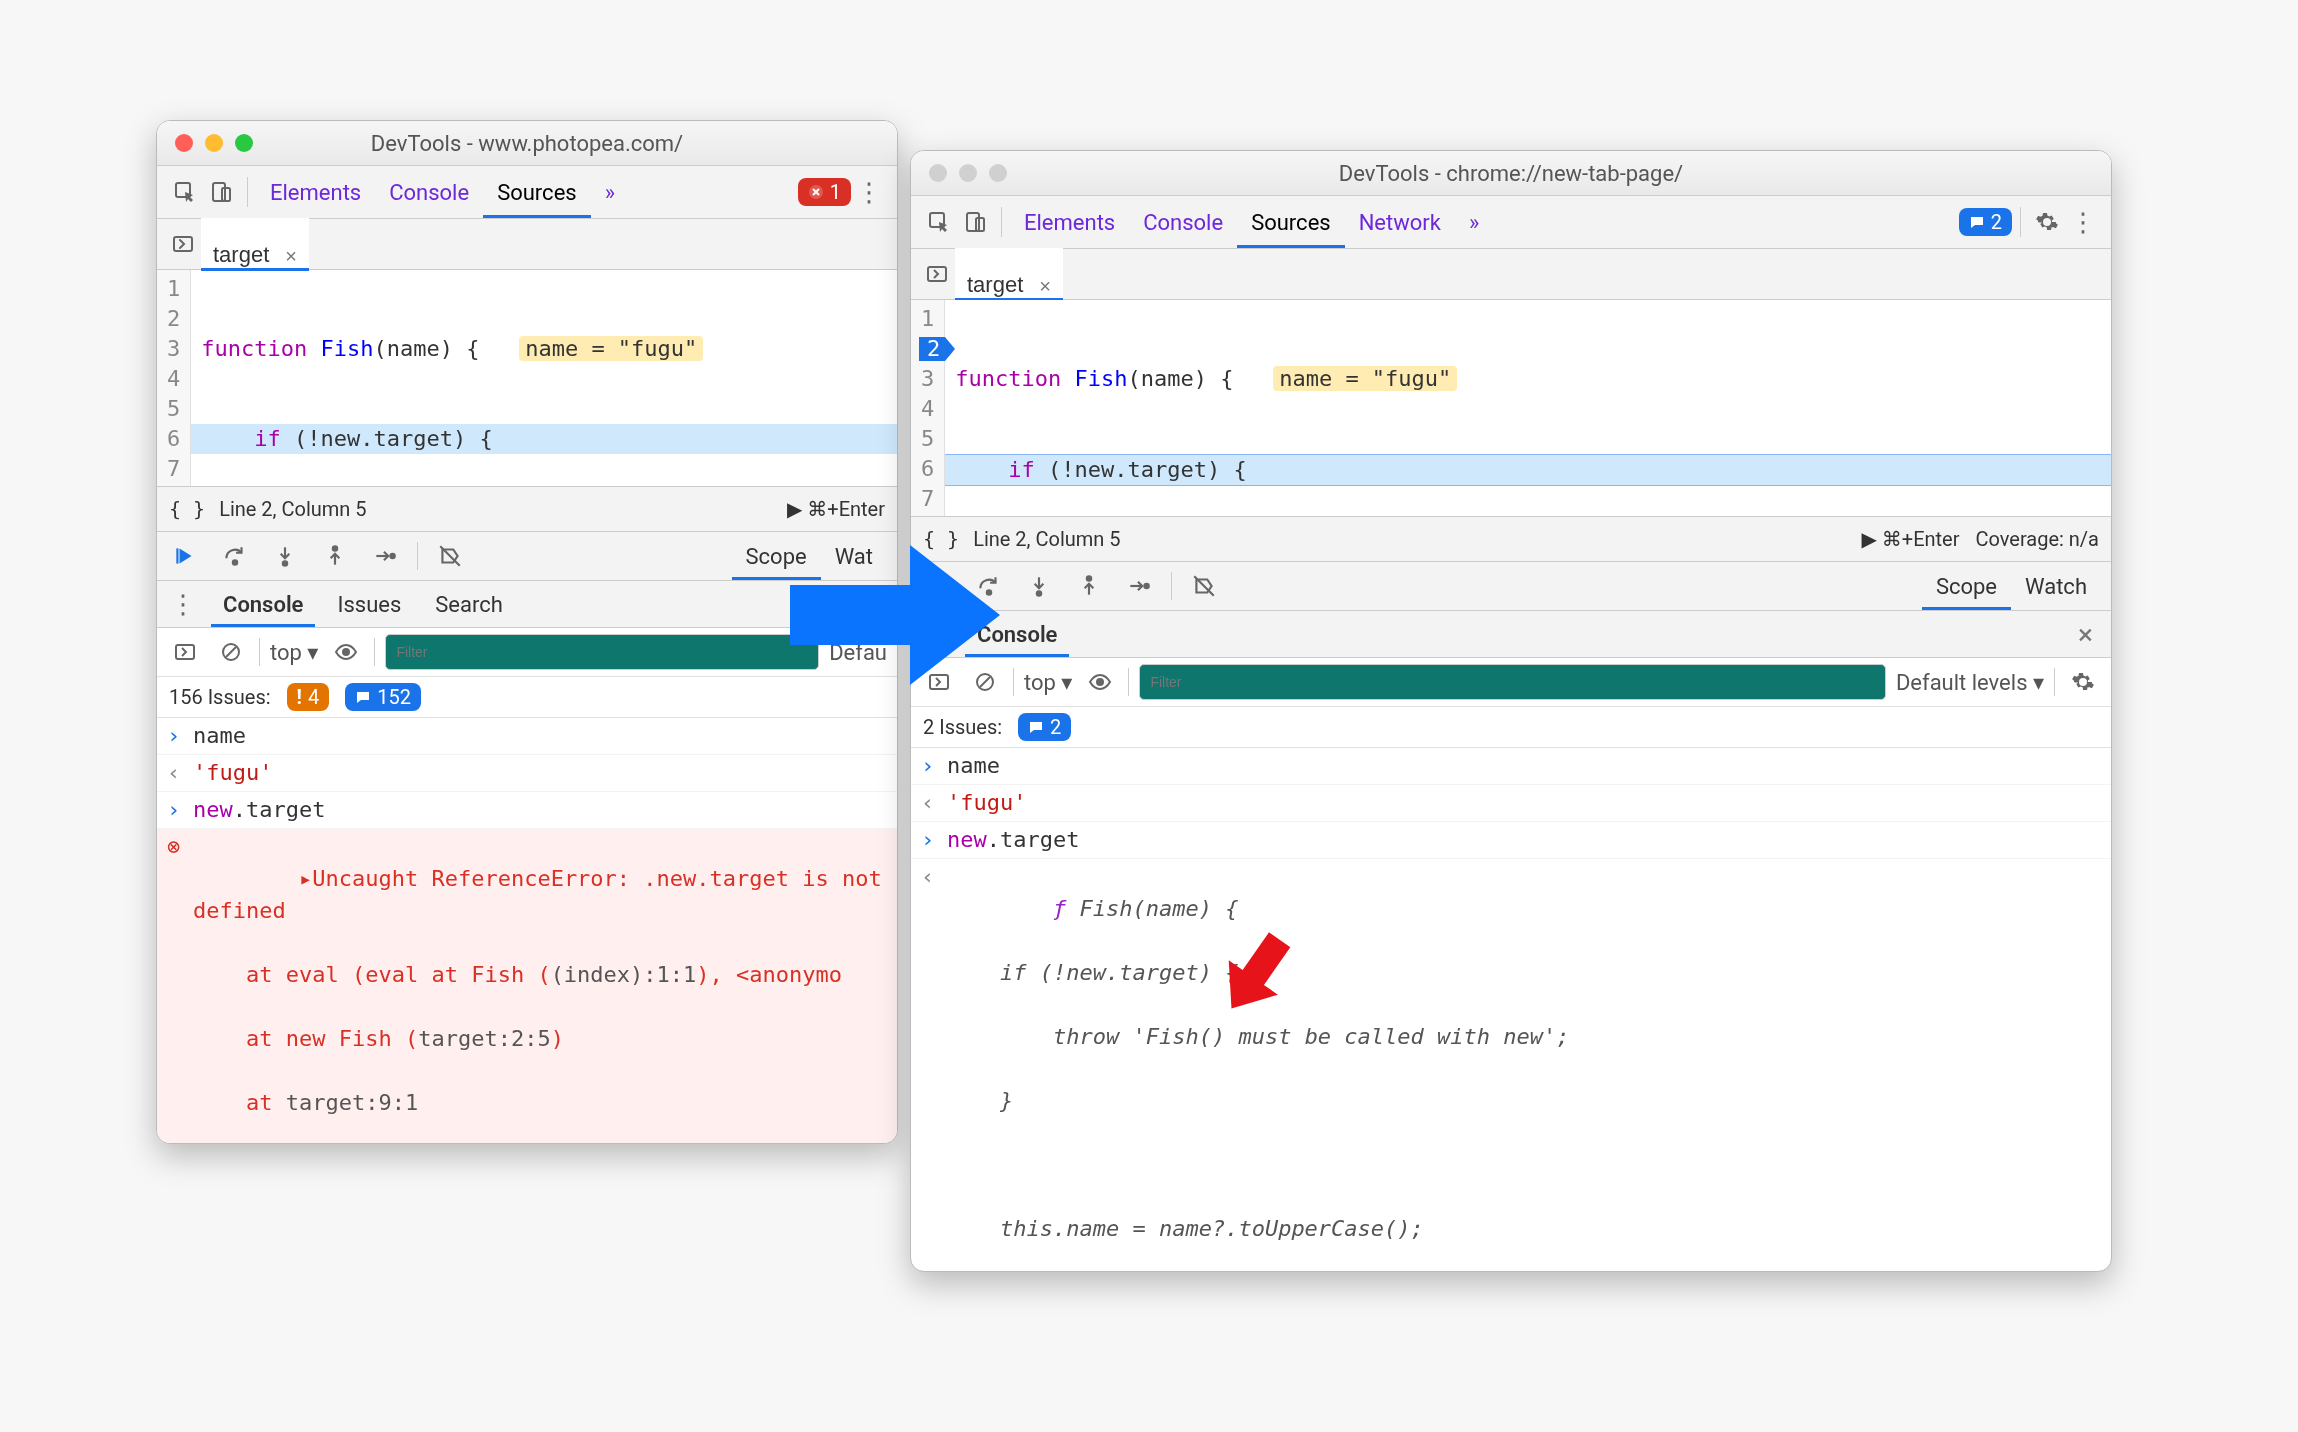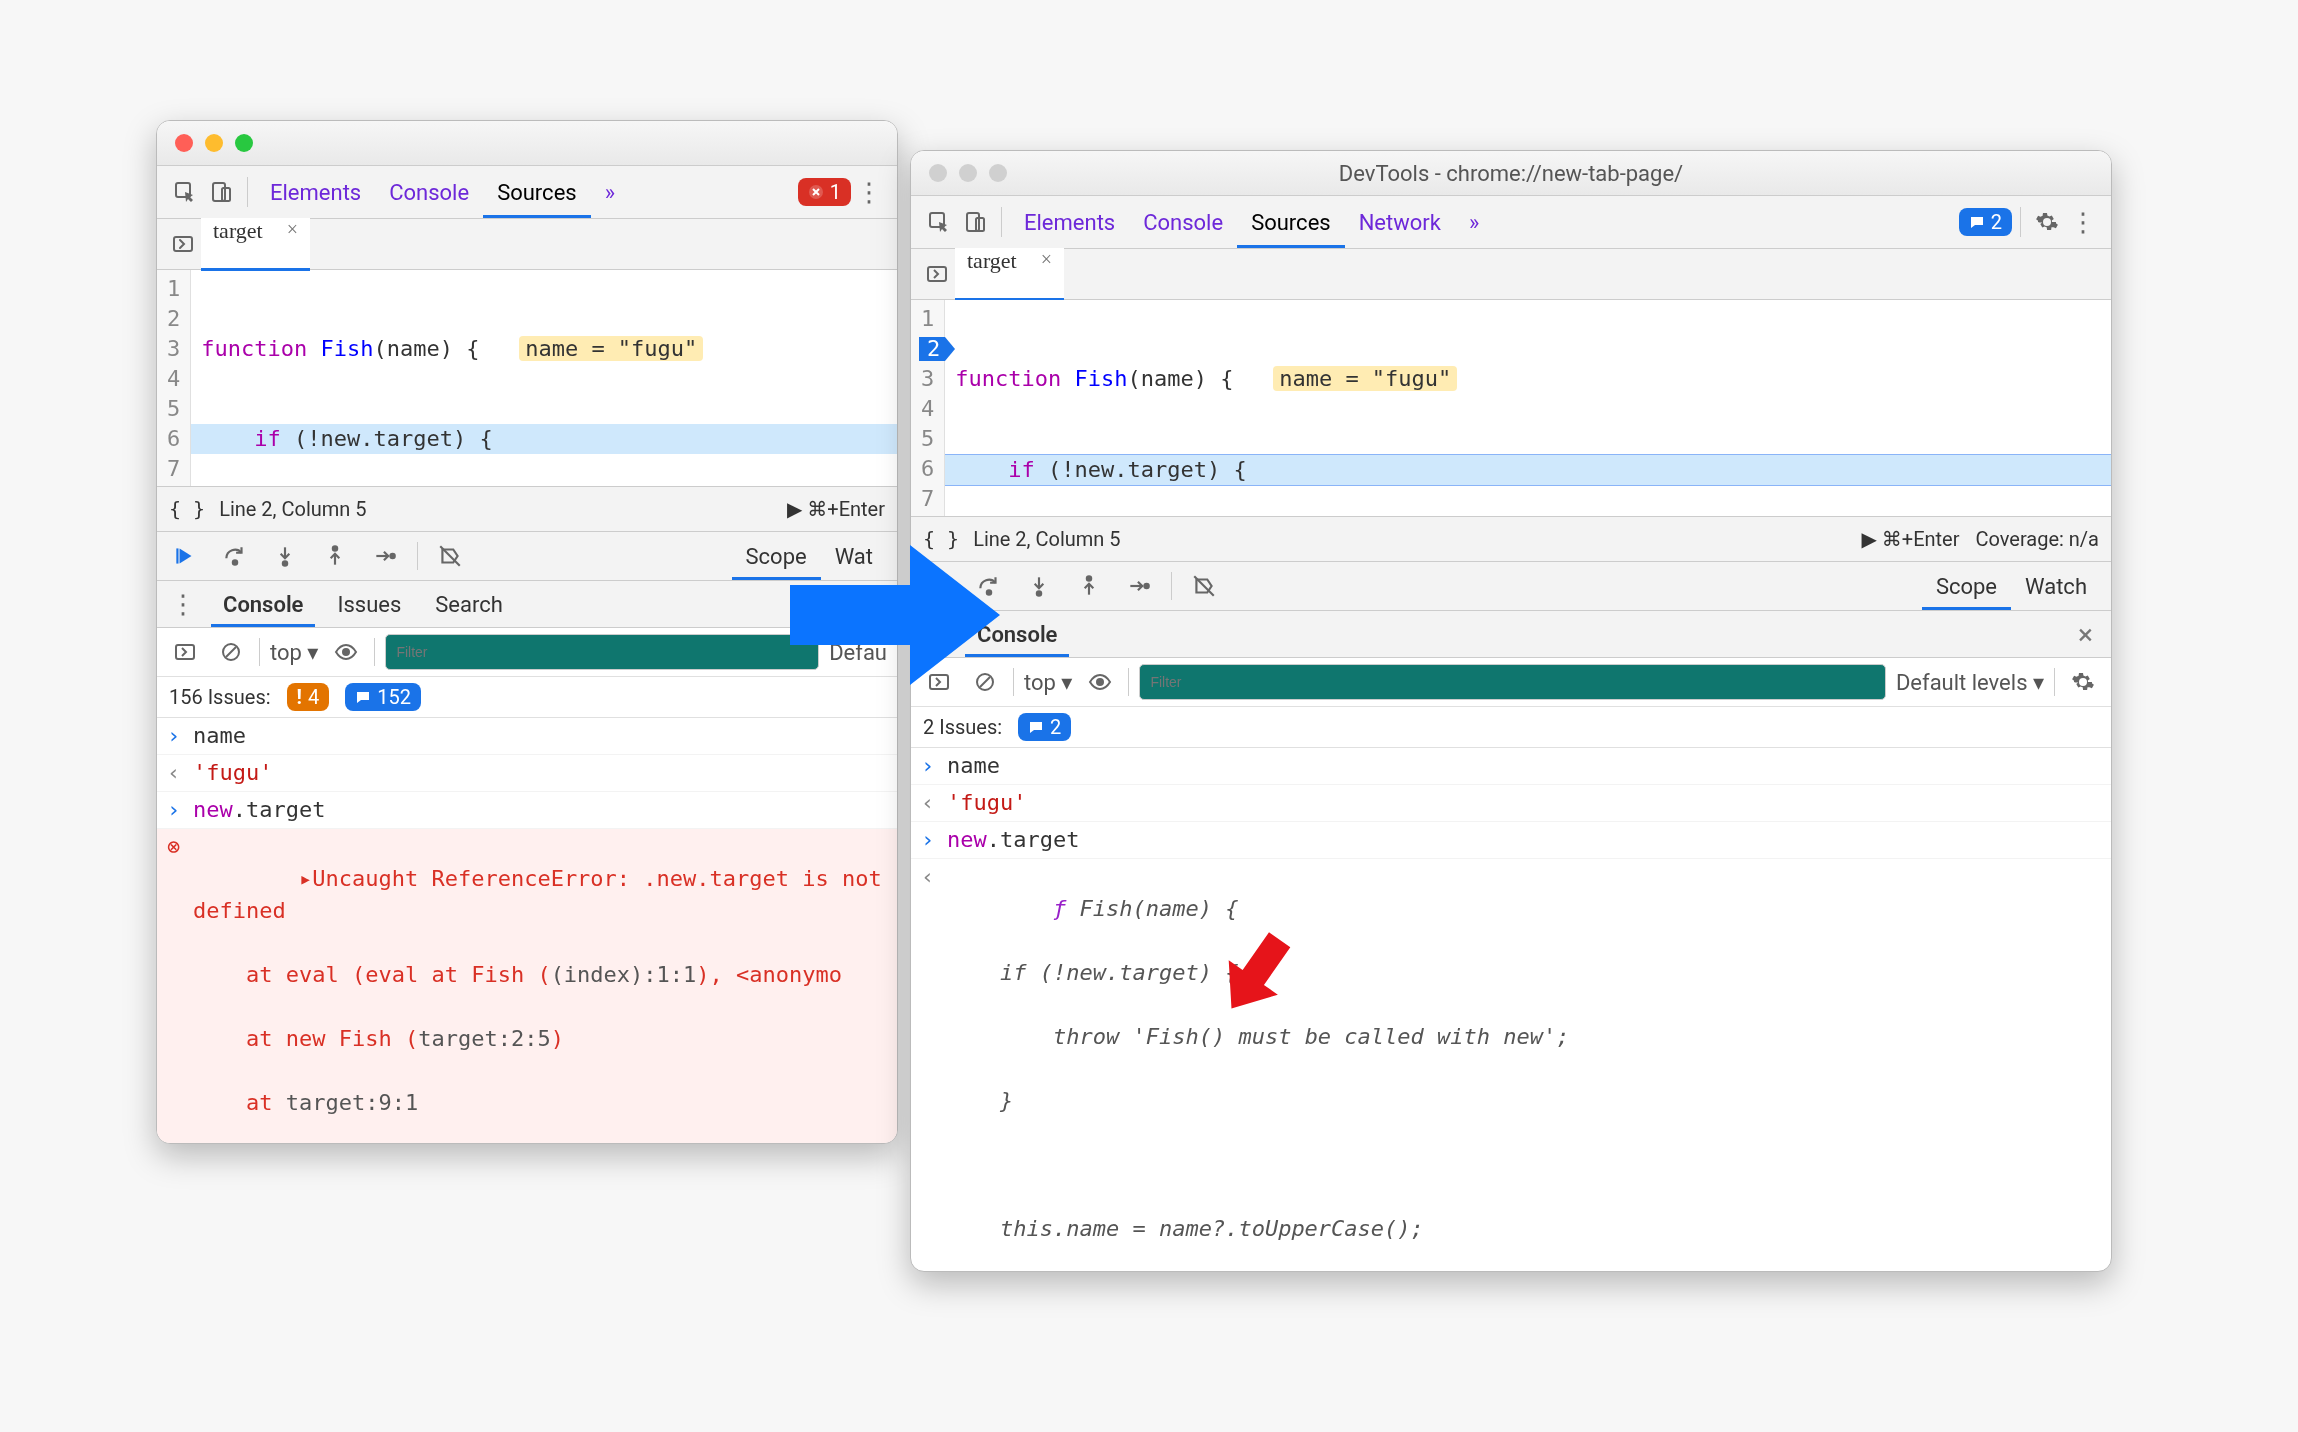--- a/index.html
+++ b/index.html
@@ -40,21 +40,21 @@
   .tabstrip .sep{width:1px;height:30px;background:#ccc;margin:0 8px}
   .tabstrip .tab{padding:0 14px;height:100%;display:flex;align-items:center;color:#6d28d9;cursor:pointer}
   .tabstrip .tab.active{color:#000;box-shadow:inset 0 -3px 0 var(--tab-blue)}
   .iconbtn{display:flex;align-items:center;justify-content:center;width:36px;height:36px;color:#666;cursor:pointer;border-radius:4px}
   .iconbtn svg{width:24px;height:24px}
   .badge{display:inline-flex;align-items:center;gap:6px;padding:2px 10px;border-radius:8px;font-size:20px;color:#fff;margin-left:6px}
   .badge.blue{background:var(--badge-blue)} .badge.orange{background:var(--badge-orange)} .badge.red{background:var(--err-red)}
 
   
   .sectabs{display:flex;align-items:center;height:50px;border-bottom:var(--border);background:var(--toolbar-bg);padding-left:8px}
-  .sectabs .sectab{padding:0 12px;height:100%;display:flex;align-items:flex-start;gap:24px;font-family:Liberation Serif, serif}
+  .sectabs .sectab{padding:0 12px;height:100%;display:flex;align-items:flex-end;gap:16px;font-family:Liberation Sans, sans-serif}
   .sectabs .sectab.active{background:#fff;border-bottom:3px solid var(--tab-blue)}
   .close-x{color:#777;font-size:20px;cursor:pointer}
 
   
   .code-area{display:flex;font-family:var(--mono);font-size:22px;line-height:30px;background:#fff}
   .gutter{background:#f7f7f7;color:#888;text-align:right;padding:4px 10px;border-right:var(--border-light)}
   .codelines{padding:4px 0;flex:1;overflow:hidden;white-space:pre}
   .codelines div{padding:0 10px}
   .hl-line{background:var(--highlight-bg)}
   .hint{background:var(--hint-bg);padding:0 6px;border-radius:4px;color:#333}
@@ -98,20 +98,21 @@
 <body>
 
 <div class="win" style="left:156px;top:120px;width:740px;height:1022px">
 
   <div class="titlebar">
     <div class="tlights">
       <div class="tl red"></div>
       <div class="tl yellow"></div>
       <div class="tl green"></div>
     </div>
+    <div class="titletext">DevTools - www.photopea.com/</div>
   </div>
 
   <div class="tabstrip">
     <div class="iconbtn">
       <svg viewBox="0 0 24 24" fill="none" stroke="currentColor" stroke-width="2">
           <rect x="3" y="3" width="14" height="14" rx="2"></rect>
           <path d="M12 12l8 3-3 2 3 3-2 2-3-3-2 3z" fill="currentColor" stroke="none"></path>
         </svg>
     </div>
     <div class="iconbtn">

